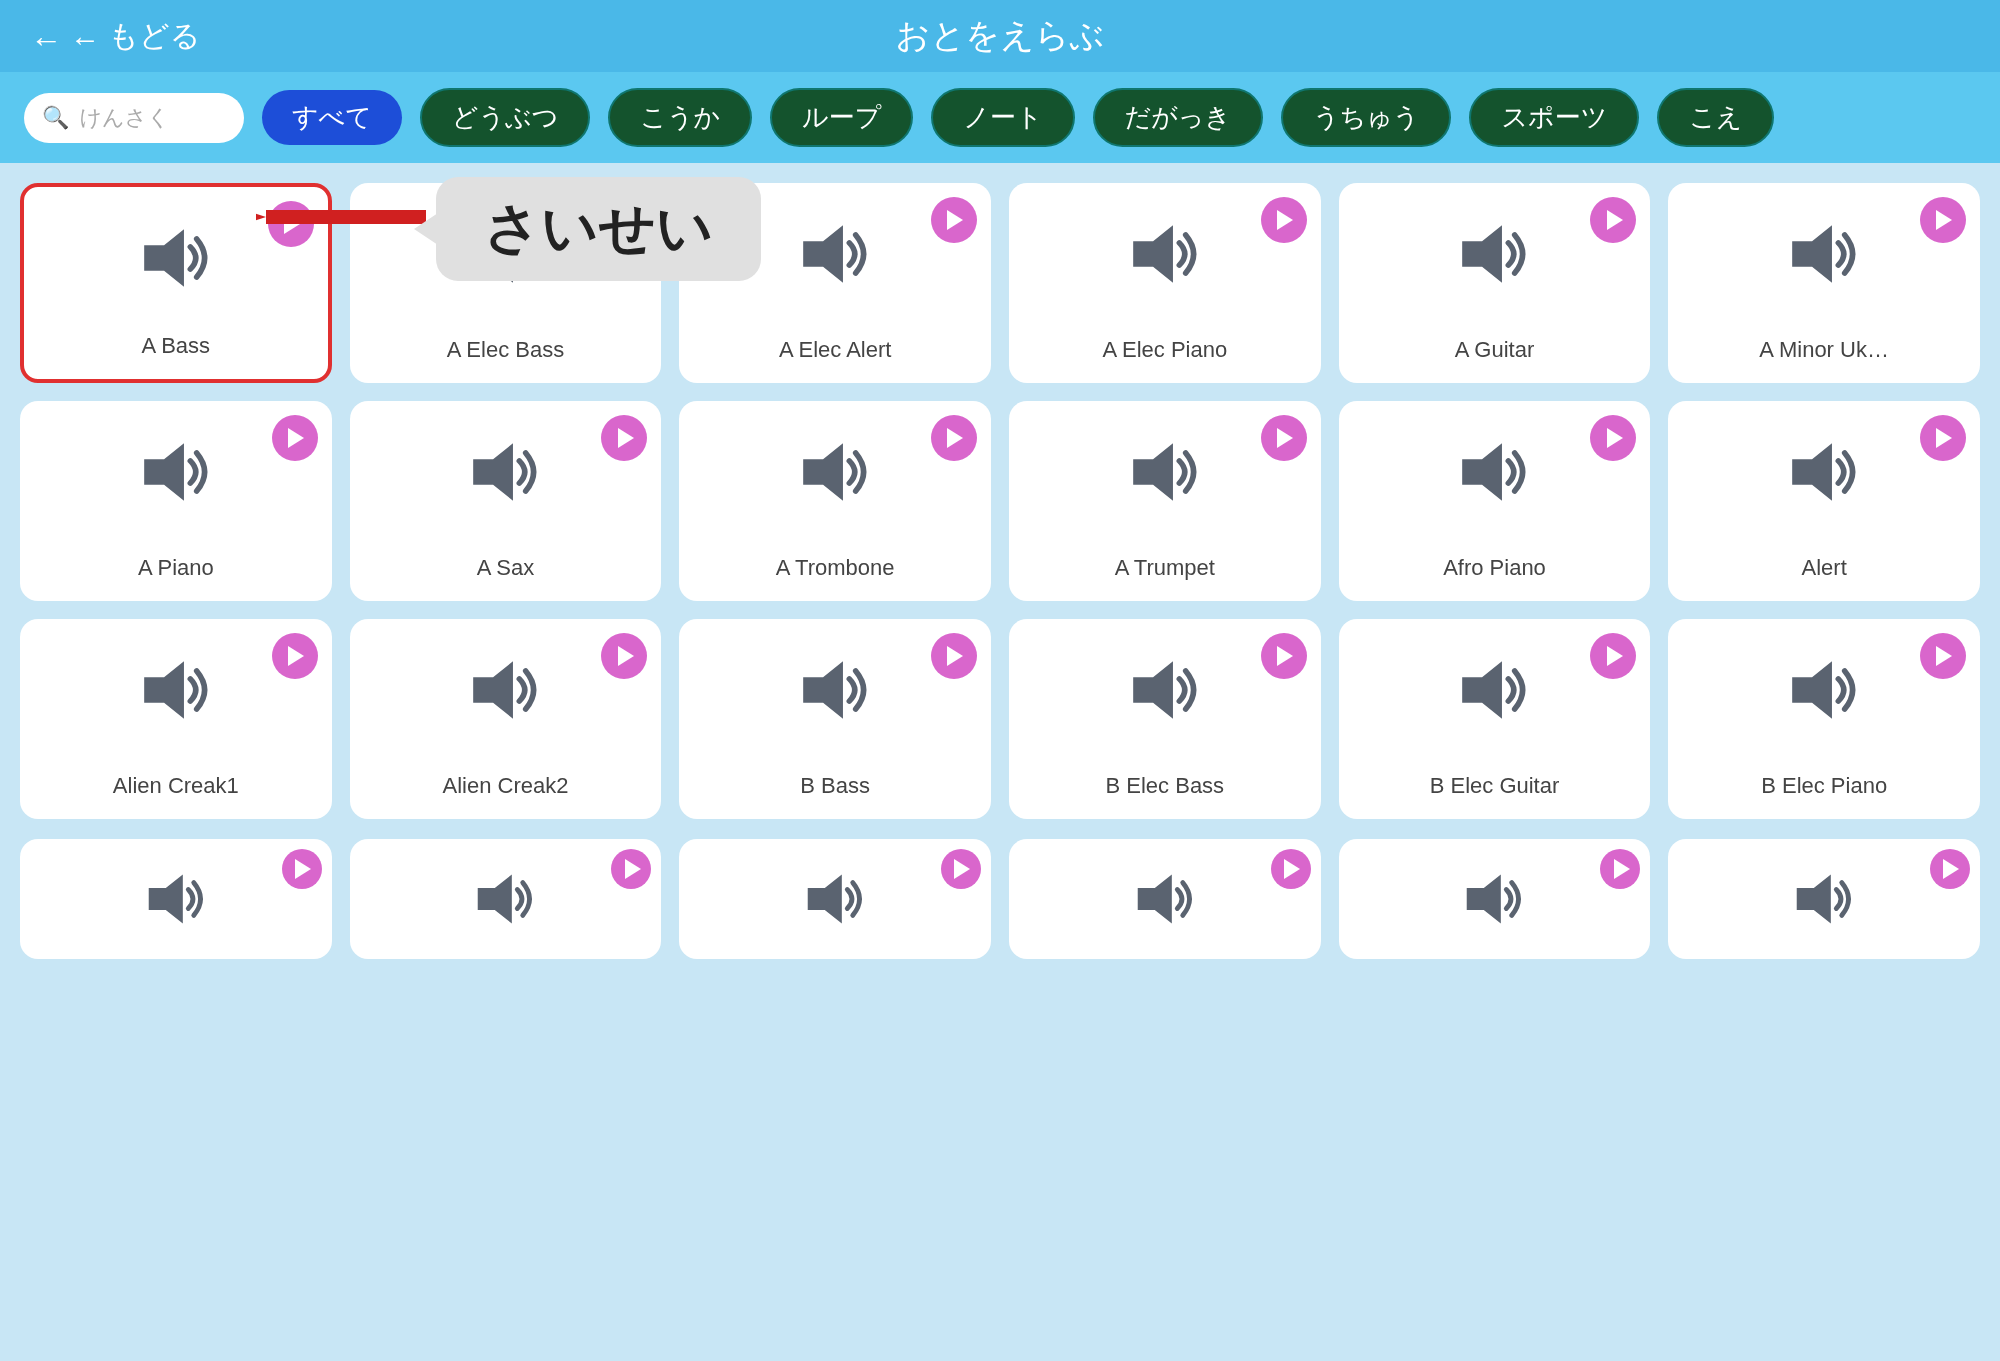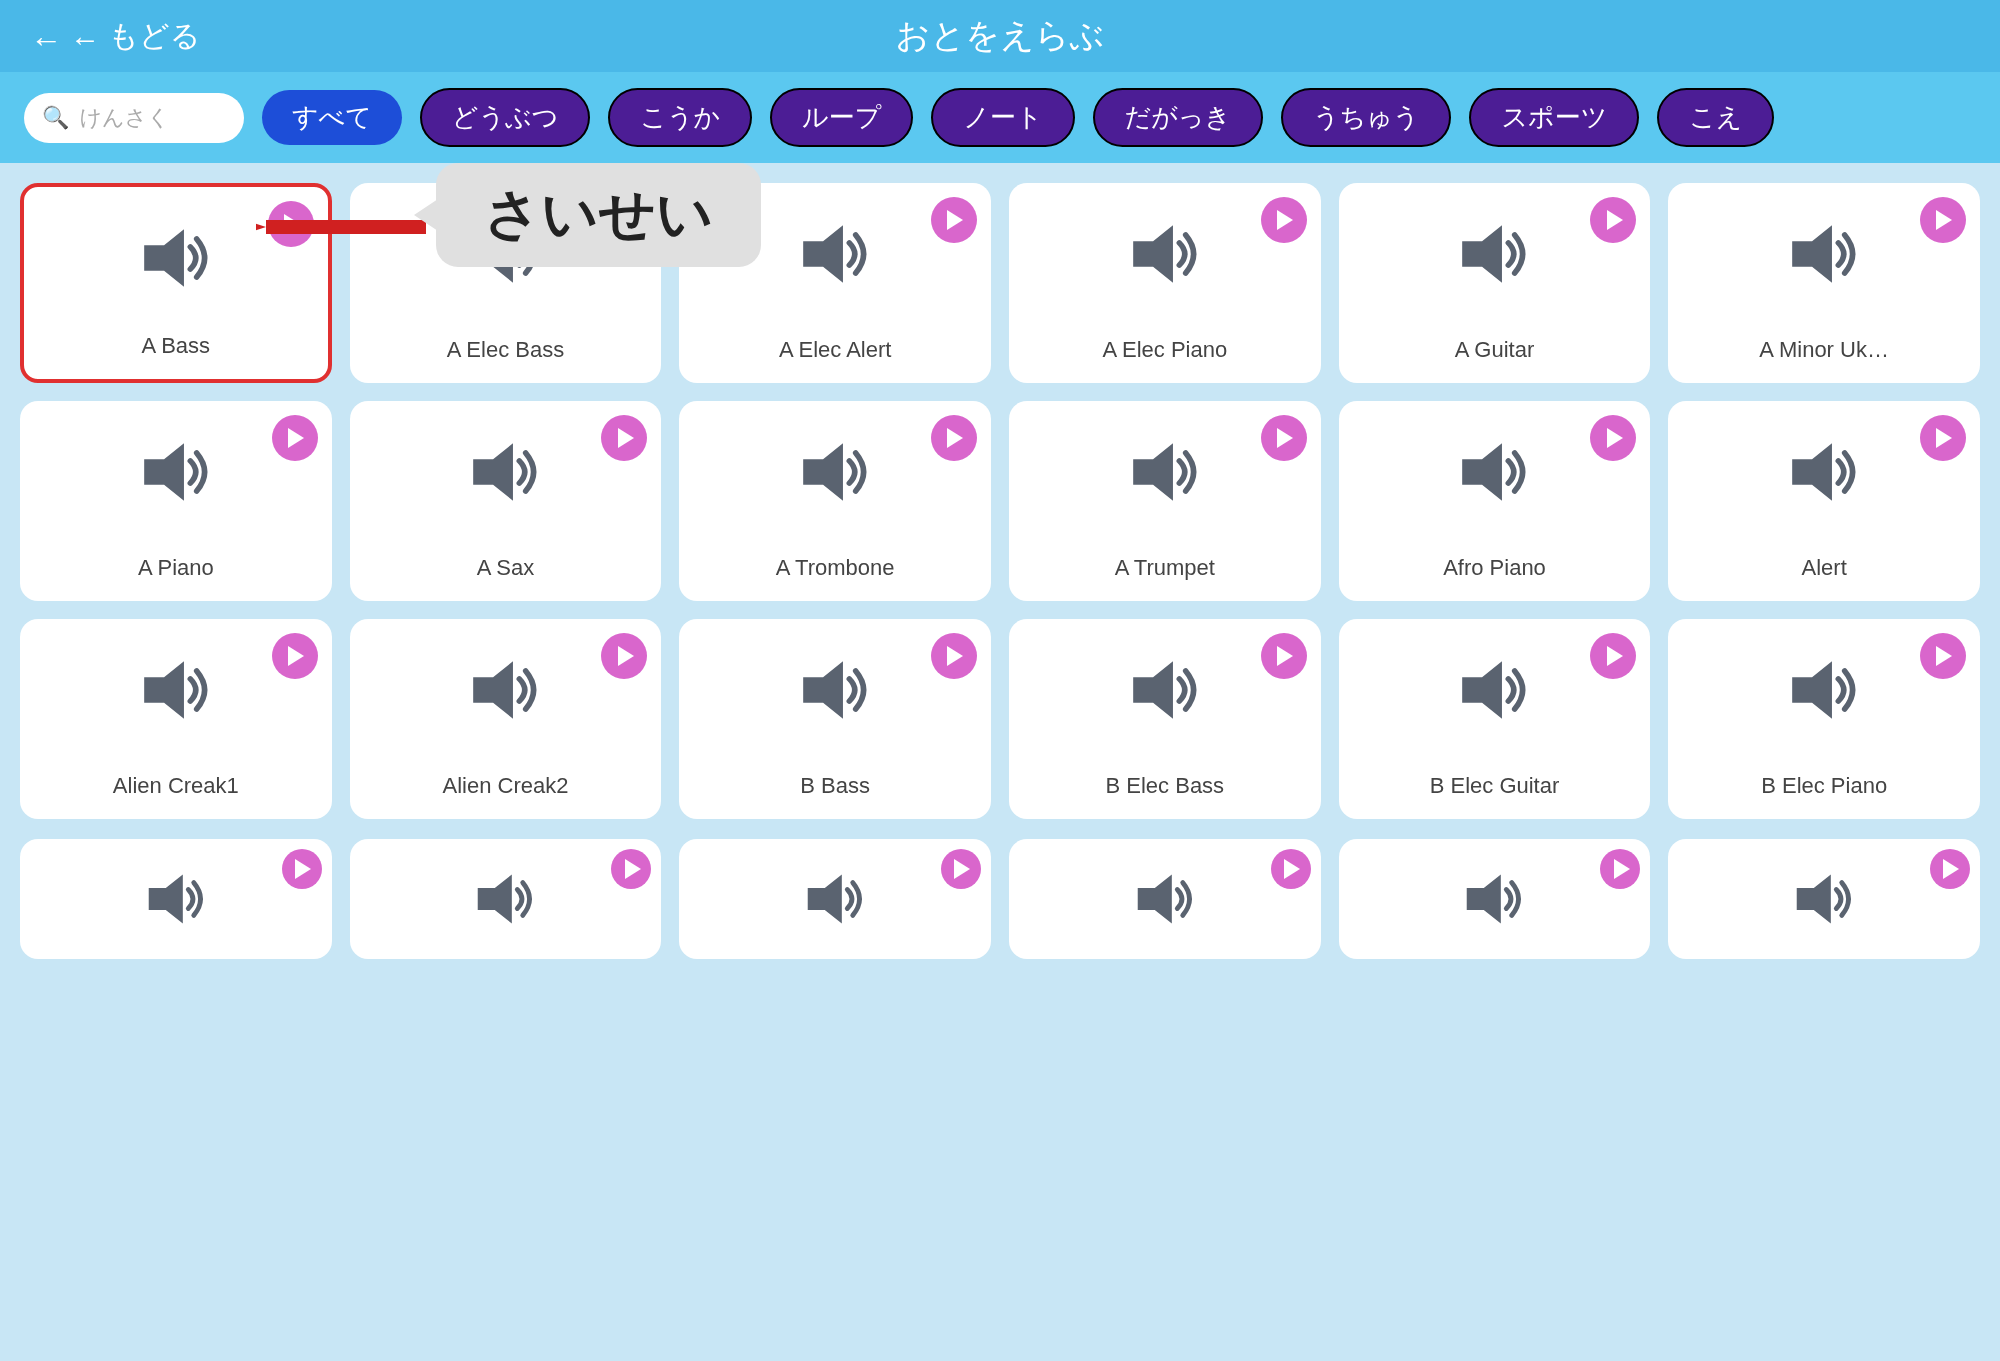--- a/index.html
+++ b/index.html
@@ -71,22 +71,22 @@
       font-size: 26px;
       cursor: pointer;
       color: white;
       font-weight: 500;
       white-space: nowrap;
     }
     .filter-btn.active {
       background: #1d4ed8;
     }
     .filter-btn.inactive {
-      background: #4c1d95;
-      border: 2px solid #000000;
+      background: #14532d;
+      border: 2px solid #0f766e;
     }
 
     
     .grid-container {
       padding: 20px 20px;
       display: grid;
       grid-template-columns: repeat(6, 1fr);
       gap: 18px;
     }
 
@@ -186,21 +186,21 @@
   <button class="filter-btn inactive">ループ</button>
   <button class="filter-btn inactive">ノート</button>
   <button class="filter-btn inactive">だがっき</button>
   <button class="filter-btn inactive">うちゅう</button>
   <button class="filter-btn inactive">スポーツ</button>
   <button class="filter-btn inactive">こえ</button>
 </div>
 
 <div style="position: relative;">
 
-  <div style="position: absolute; top: 0; left: 256px; z-index: 20; display: flex; align-items: flex-end; gap: 0;">
+  <div style="position: absolute; top: 14px; left: 256px; z-index: 20; display: flex; align-items: flex-start; gap: 0;">
 
     <svg width="180" height="80" viewBox="0 0 180 80">
       <defs>
         <marker id="arrowhead" markerWidth="12" markerHeight="8" refX="0" refY="4" orient="auto">
           <polygon points="12 0, 0 4, 12 8" fill="#d02020"></polygon>
         </marker>
       </defs>
       <line x1="170" y1="40" x2="10" y2="40" stroke="#d02020" stroke-width="14" marker-end="url(#arrowhead)"></line>
     </svg>
 

